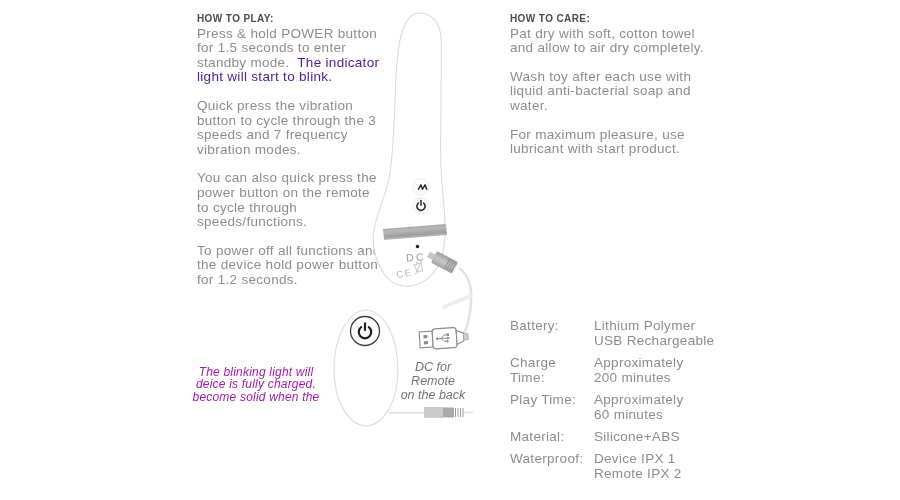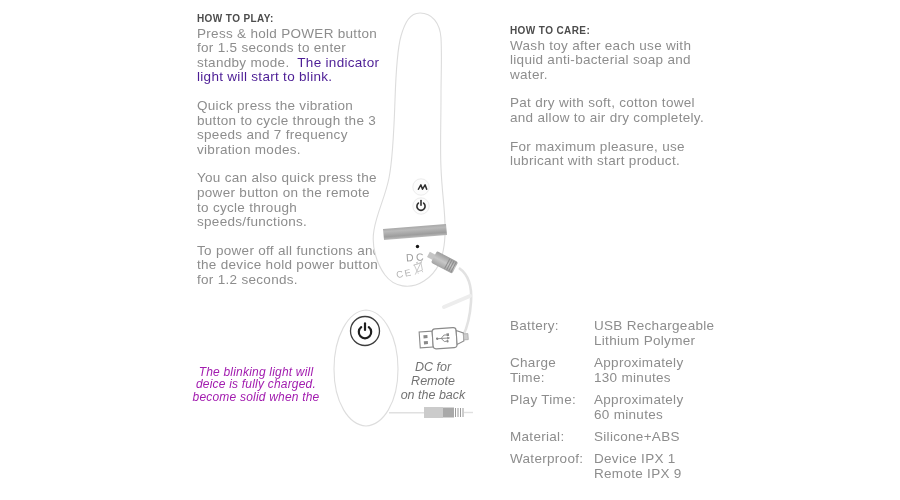--- a/index.html
+++ b/index.html
@@ -5,21 +5,21 @@
   html,body{margin:0;padding:0;background:#fff;}
   #canvas{
     position:relative;width:900px;height:500px;background:#ffffff;overflow:hidden;
     font-family:"Liberation Sans",sans-serif;color:#8d8d8d;
   }
   .col{position:absolute;font-size:13.5px;line-height:14.6px;letter-spacing:0.3px;}
   .col p{margin:0 0 14px 0;}
   .heading{font-weight:bold;color:#4c4c4c;font-size:10px;letter-spacing:0.4px;}
   .emph{color:#4c1d95;}
   #play-col{left:197px;top:12px;width:188px;}
-  #care-col{left:510px;top:24px;width:198px;}
+  #care-col{left:510px;top:12px;width:198px;}
   #specs{position:absolute;left:510px;top:318px;width:230px;font-size:13.5px;line-height:15px;letter-spacing:0.3px;}
   .spec-row{display:flex;margin-bottom:7px;}
   .spec-label{width:84px;flex:none;}
   .spec-value{flex:1;}
   .caption{position:absolute;font-style:italic;color:#a21caf;text-align:center;}
   #charge-caption{left:180px;top:366px;width:152px;font-size:12px;line-height:12.4px;letter-spacing:0.2px;}
   #dc-caption{left:393px;top:360px;width:80px;font-size:12.5px;line-height:14.2px;color:#737373;}
   #diagram{position:absolute;left:330px;top:0;width:160px;height:430px;}
 </style>
 </head>
@@ -30,22 +30,22 @@
   <div class="col" id="play-col">
     <div class="heading">HOW TO PLAY:</div>
     <p><span>Press &amp; hold POWER button for 1.5 seconds to enter standby mode.&nbsp; </span><span class="emph">The indicator light will start to blink.</span></p>
     <p>Quick press the vibration button to cycle through the 3 speeds and 7 frequency vibration modes.</p>
     <p>You can also quick press the power button on the remote to cycle through speeds/functions.</p>
     <p>To power off all functions and the device hold power button for 1.2 seconds.</p>
   </div>
 
   <div class="col" id="care-col">
     <div class="heading">HOW TO CARE:</div>
+    <p>Pat dry with soft, cotton towel and allow to air dry completely.</p>
     <p>Wash toy after each use with liquid anti-bacterial soap and water.</p>
-    <p>Pat dry with soft, cotton towel and allow to air dry completely.</p>
     <p>For maximum pleasure, use lubricant with start product.</p>
   </div>
 
   <svg id="diagram" viewBox="330 0 160 430">
     <defs>
       <linearGradient id="bandGrad" x1="0" y1="0" x2="0.3" y2="1">
         <stop offset="0" stop-color="#8f8f8f"></stop>
         <stop offset="0.45" stop-color="#b9b9b9"></stop>
         <stop offset="0.75" stop-color="#9d9d9d"></stop>
         <stop offset="1" stop-color="#c9c9c9"></stop>
@@ -157,46 +157,46 @@
   <div class="caption" id="dc-caption">
     <div>DC for</div>
     <div>Remote</div>
     <div>on the back</div>
   </div>
 
   <div id="specs">
     <div class="spec-row">
       <div class="spec-label">Battery:</div>
       <div class="spec-value">
+        <div>Lithium Polymer</div>
         <div>USB Rechargeable</div>
-        <div>Lithium Polymer</div>
       </div>
     </div>
     <div class="spec-row">
       <div class="spec-label">Charge Time:</div>
       <div class="spec-value">
         <div>Approximately</div>
-        <div>130 minutes</div>
+        <div>200 minutes</div>
       </div>
     </div>
     <div class="spec-row">
       <div class="spec-label">Play Time:</div>
       <div class="spec-value">
         <div>Approximately</div>
         <div>60 minutes</div>
       </div>
     </div>
     <div class="spec-row">
       <div class="spec-label">Material:</div>
       <div class="spec-value">
         <div>Silicone+ABS</div>
       </div>
     </div>
     <div class="spec-row">
       <div class="spec-label">Waterproof:</div>
       <div class="spec-value">
         <div>Device IPX 1</div>
-        <div>Remote IPX 9</div>
+        <div>Remote IPX 2</div>
       </div>
     </div>
   </div>
 
 </div>
 
 </body></html>

